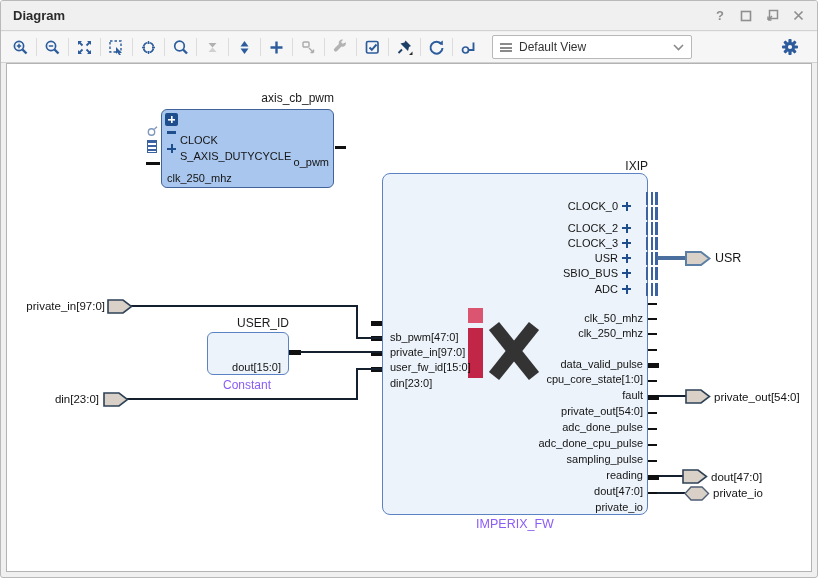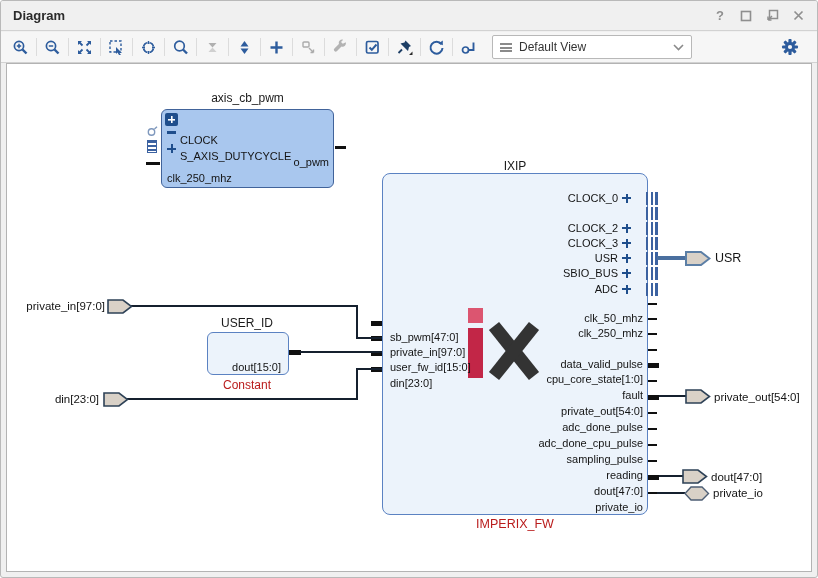--- a/index.html
+++ b/index.html
@@ -18,22 +18,22 @@
   .sep { width:1px; height:18px; background:#dcdcdc; margin:0 2px; flex:0 0 auto; }
   .viewsel { margin-left:10px; width:200px; height:24px; background:#fff; border:1px solid #b8b8b8; border-radius:2px; display:flex; align-items:center; padding:0 7px; gap:7px; cursor:pointer; }
   .viewsel .vlabel { font-size:12px; color:#333; flex:1; }
   .burger { width:12px; height:9px; background:repeating-linear-gradient(180deg,#8a8a8a 0 2px,transparent 2px 3.5px); }
   .gear-wrap { margin-left:auto; margin-right:8px; }
 
   
   .canvas { position:absolute; left:5px; top:62px; right:5px; bottom:5px; border:1px solid #b3b3b3; background:#fff; overflow:hidden; }
   .world { position:absolute; left:-6px; top:-63px; width:818px; height:578px; }
 
-  .blk-title { position:absolute; font-size:12px; color:#1a1a1a; text-align:center; white-space:nowrap; height:14px; line-height:14px; }
-  .blk-sub { position:absolute; font-size:12.5px; color:#b91c1c; text-align:center; white-space:nowrap; height:15px; line-height:15px; }
+  .blk-title { position:absolute; font-size:12px; color:#1a1a1a; text-align:right; white-space:nowrap; height:14px; line-height:14px; }
+  .blk-sub { position:absolute; font-size:12.5px; color:#8b5cf6; text-align:center; white-space:nowrap; height:15px; line-height:15px; }
   .lbl { position:absolute; font-size:11px; color:#141414; height:14px; line-height:14px; white-space:nowrap;margin-top:14px; }
   .r { text-align:right; }
   .wire { position:absolute; background:#15202e; }
   .iwire { position:absolute; background:#4a6f9f; }
   .stub { position:absolute; background:#101010; }
   .ifbars { position:absolute; width:12px; height:13px; background:repeating-linear-gradient(90deg,#3c62a1 0 2.5px,transparent 2.5px 4.75px); }
   .plusico { display:inline-block; width:9px; height:9px; background:linear-gradient(#1f4e8c,#1f4e8c) center/9px 2px no-repeat, linear-gradient(#1f4e8c,#1f4e8c) center/2px 9px no-repeat; }
   .minusico { display:inline-block; width:9px; height:2.5px; background:#1f4e8c; }
   .irow { position:absolute; left:440px; width:190px; height:14px; display:flex; justify-content:flex-end; align-items:center; gap:4px; }
   .irow .t { font-size:11px; color:#141414; line-height:14px; white-space:nowrap; }
@@ -253,21 +253,21 @@
 
       <div class="lbl" style="left:389px; top:315px;">sb_pwm[47:0]</div>
       <div class="lbl" style="left:389px; top:330px;">private_in[97:0]</div>
       <div class="lbl" style="left:389px; top:345px;">user_fw_id[15:0]</div>
       <div class="lbl" style="left:389px; top:361px;">din[23:0]</div>
       <div class="stub" style="left:370px; top:320px; width:11px; height:5px;"></div>
       <div class="stub" style="left:370px; top:335px; width:11px; height:5px;"></div>
       <div class="stub" style="left:370px; top:350px; width:11px; height:5px;"></div>
       <div class="stub" style="left:370px; top:366px; width:11px; height:5px;"></div>
 
-      <div class="irow" style="top:190px;">
+      <div class="irow" style="top:198px;">
           <span class="t">CLOCK_0</span>
           <span class="plusico"></span>
         </div>
       <div class="irow" style="top:220px;">
           <span class="t">CLOCK_2</span>
           <span class="plusico"></span>
         </div>
       <div class="irow" style="top:235px;">
           <span class="t">CLOCK_3</span>
           <span class="plusico"></span>

